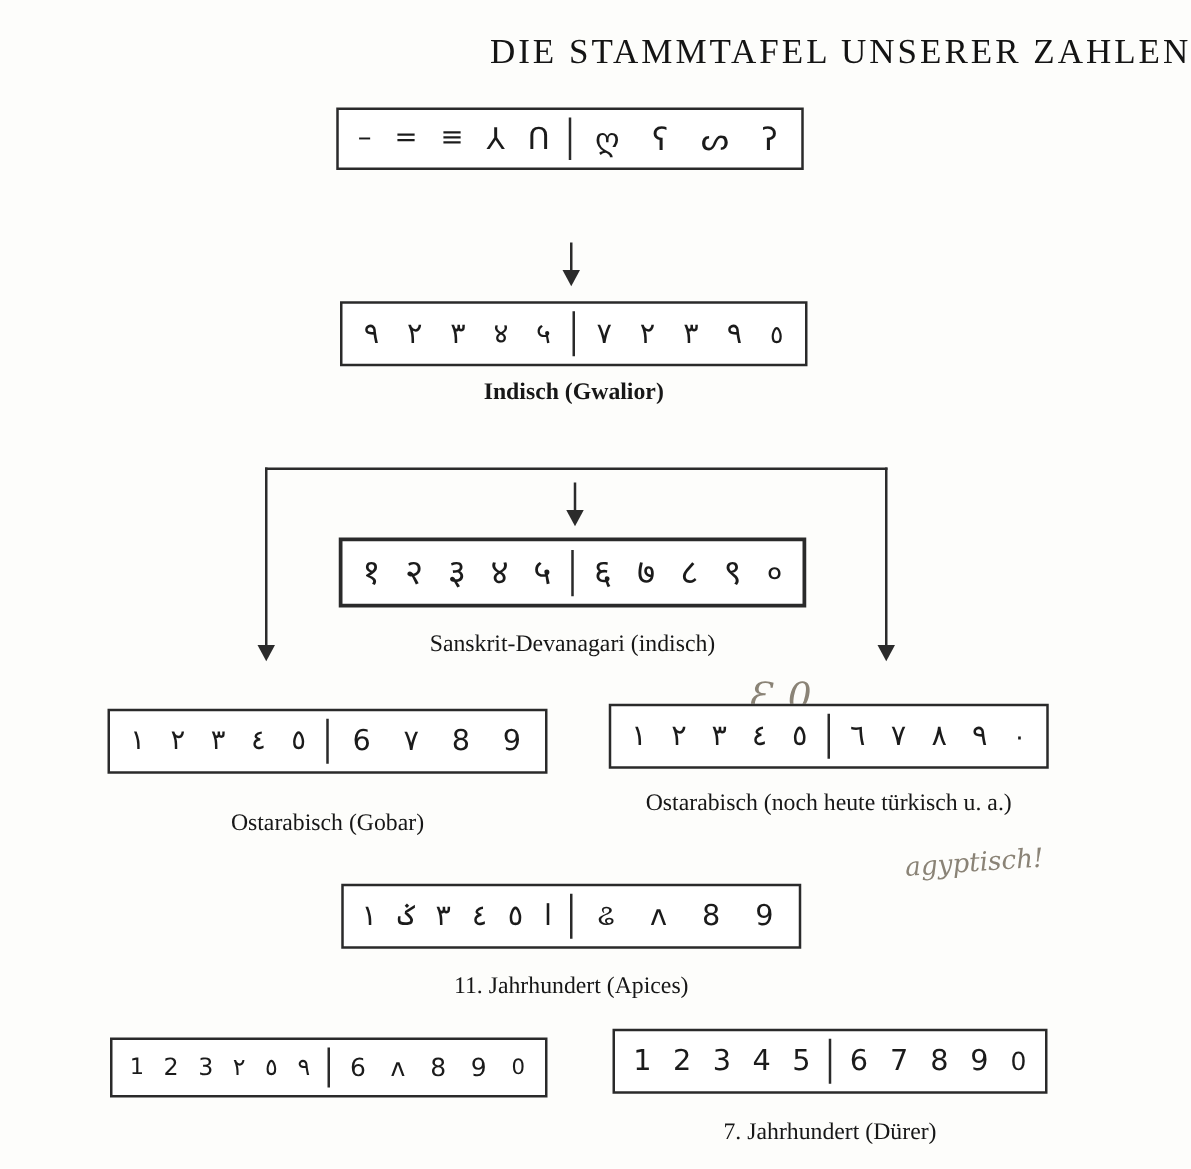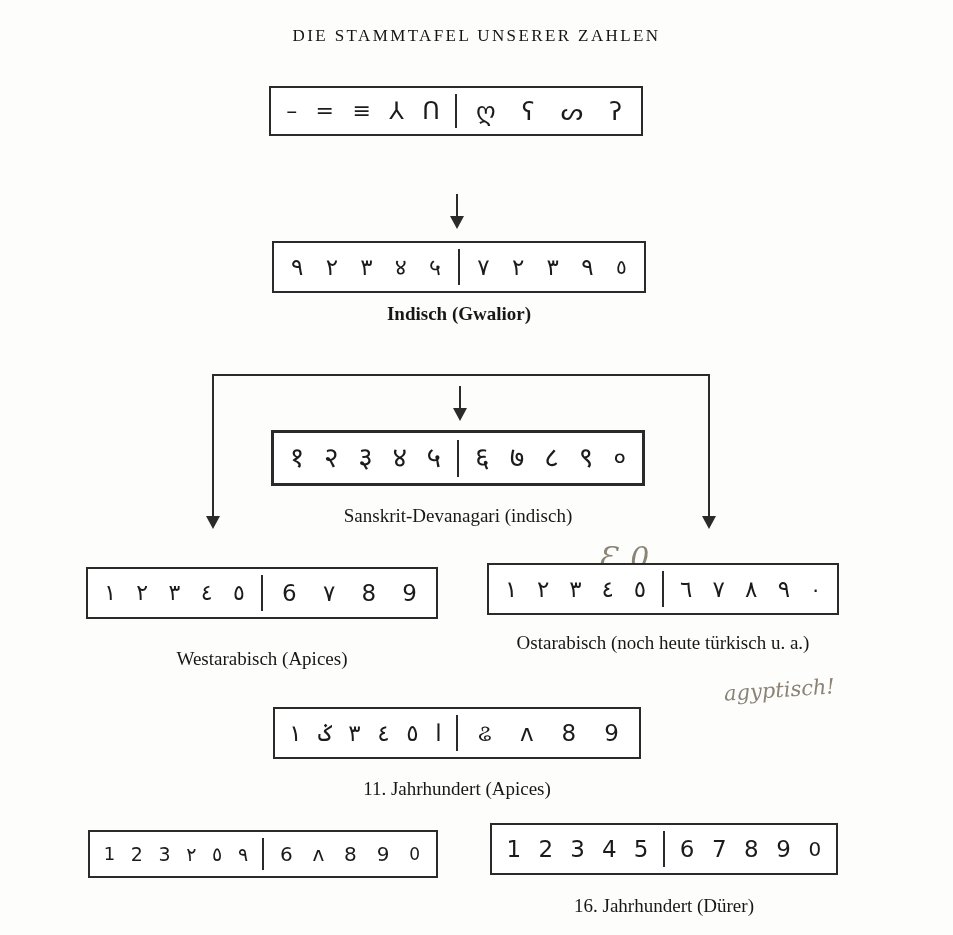--- a/index.html
+++ b/index.html
@@ -20,22 +20,22 @@
     position: absolute;
     inset: 0;
     background: #fdfdfb;
   }
 
   .title {
     position: absolute;
     top: 26px;
     left: 0;
     width: 953px;
-    text-align: center;
-    font-size: 17px;
+    text-align: right;
+    font-size: 28px;
     letter-spacing: 2.4px;
     font-family: "Liberation Serif", serif;
     color: #141414;
   }
 
   
   .strip {
     position: absolute;
     border: 2px solid #2a2a2a;
     background: #ffffff;
@@ -193,21 +193,21 @@
       <span class="glyph" style="font-size:22px;">٥</span>
     </div>
     <div class="divider"></div>
     <div class="half">
       <span class="glyph" style="font-size:23px;">6</span>
       <span class="glyph" style="font-size:23px;">٧</span>
       <span class="glyph" style="font-size:23px;">8</span>
       <span class="glyph" style="font-size:23px;">9</span>
     </div>
   </div>
-  <div class="caption" style="left:86px; top:648px; width:352px;">Westarabisch (Apices)</div>
+  <div class="caption" style="left:86px; top:648px; width:352px;">Ostarabisch (Gobar)</div>
 
   <div class="strip" style="left:487px; top:563px; width:352px; height:52px;">
     <div class="half">
       <span class="glyph" style="font-size:23px;">١</span>
       <span class="glyph" style="font-size:23px;">٢</span>
       <span class="glyph" style="font-size:23px;">٣</span>
       <span class="glyph" style="font-size:23px;">٤</span>
       <span class="glyph" style="font-size:23px;">٥</span>
     </div>
     <div class="divider"></div>
@@ -271,15 +271,15 @@
     </div>
     <div class="divider"></div>
     <div class="half">
       <span class="glyph" style="font-size:23px;">6</span>
       <span class="glyph" style="font-size:23px;">7</span>
       <span class="glyph" style="font-size:23px;">8</span>
       <span class="glyph" style="font-size:23px;">9</span>
       <span class="glyph" style="font-size:20px;">0</span>
     </div>
   </div>
-  <div class="caption" style="left:474px; top:895px; width:380px;">16. Jahrhundert (Dürer)</div>
+  <div class="caption" style="left:474px; top:895px; width:380px;">7. Jahrhundert (Dürer)</div>
 
 </div>
 
 </body></html>

